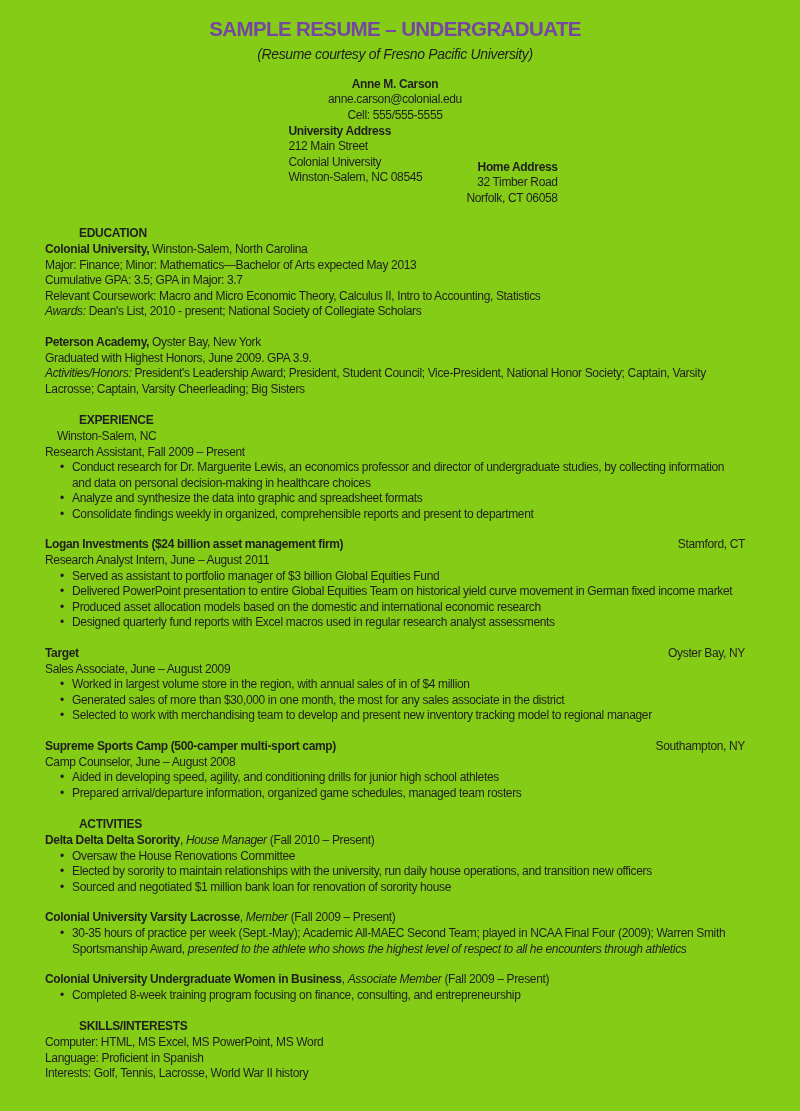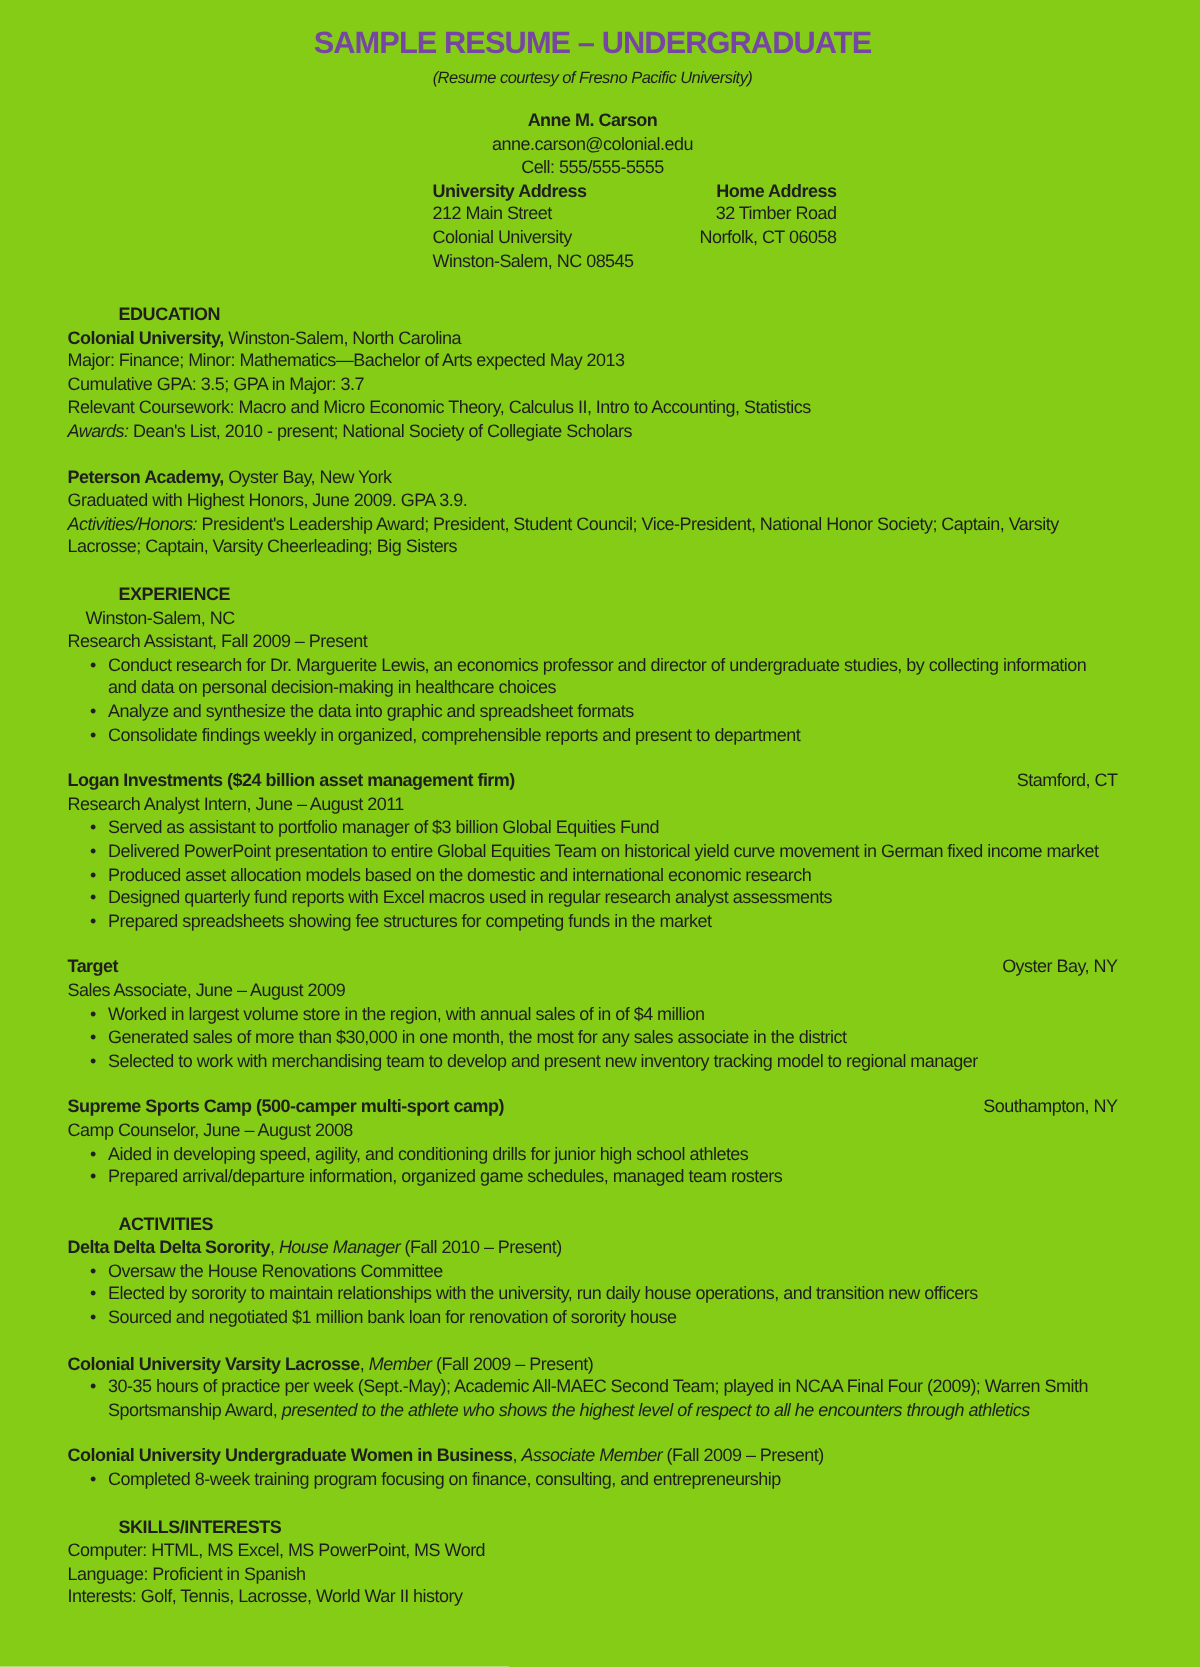--- a/index.html
+++ b/index.html
@@ -22,35 +22,35 @@
     text-align: center;
     font-size: 20.5px;
     font-weight: 700;
     letter-spacing: -0.6px;
     color: var(--accent);
   }
   .subtitle {
     margin: 2px 0 14px;
     text-align: center;
     font-style: italic;
-    font-size: 11px;
+    font-size: 14px;
   }
   .contact { text-align: center; }
   .contact p { margin: 0; }
   .contact .name { font-weight: 700; }
   .addresses {
     display: flex;
     justify-content: center;
     gap: 44px;
     margin: 0 0 20px 56px;
     text-align: left;
   }
   .addresses p { margin: 0; }
   .addr-label { font-weight: 700; }
-  .addr-right { text-align: right; }
+  .addr-right { text-align: right; margin-top: 36px; }
   h2 {
     font-size: 12px;
     font-weight: 700;
     margin: 16px 0 0;
     letter-spacing: -0.3px;
     padding-left: 34px;
   }
   .block { margin-top: 15px; }
   h2 + .block { margin-top: 0; }
   .block p { margin: 0; }
@@ -129,21 +129,20 @@
       <p class="row">
           <b>Logan Investments ($24 billion asset management firm)</b>
           <span class="loc">Stamford, CT</span>
         </p>
       <p>Research Analyst Intern, June – August 2011</p>
       <ul>
         <li>Served as assistant to portfolio manager of $3 billion Global Equities Fund</li>
         <li>Delivered PowerPoint presentation to entire Global Equities Team on historical yield curve movement in German fixed income market</li>
         <li>Produced asset allocation models based on the domestic and international economic research</li>
         <li>Designed quarterly fund reports with Excel macros used in regular research analyst assessments</li>
-        <li>Prepared spreadsheets showing fee structures for competing funds in the market</li>
       </ul>
     </div>
 
     <div class="block">
       <p class="row">
           <b>Target</b>
           <span class="loc">Oyster Bay, NY</span>
         </p>
       <p>Sales Associate, June – August 2009</p>
       <ul>

